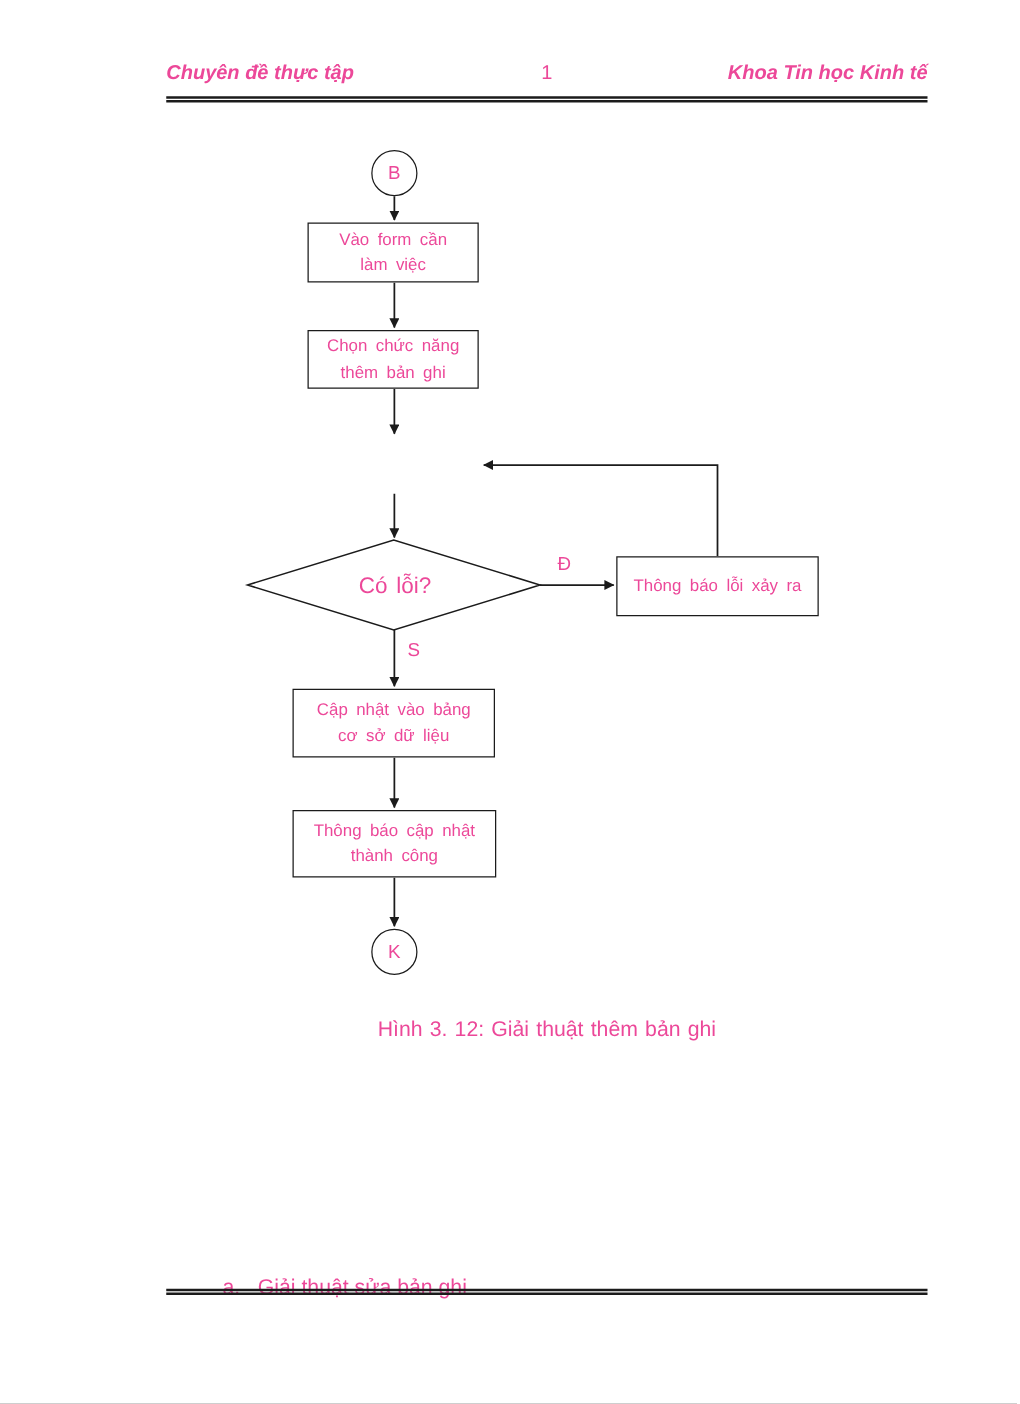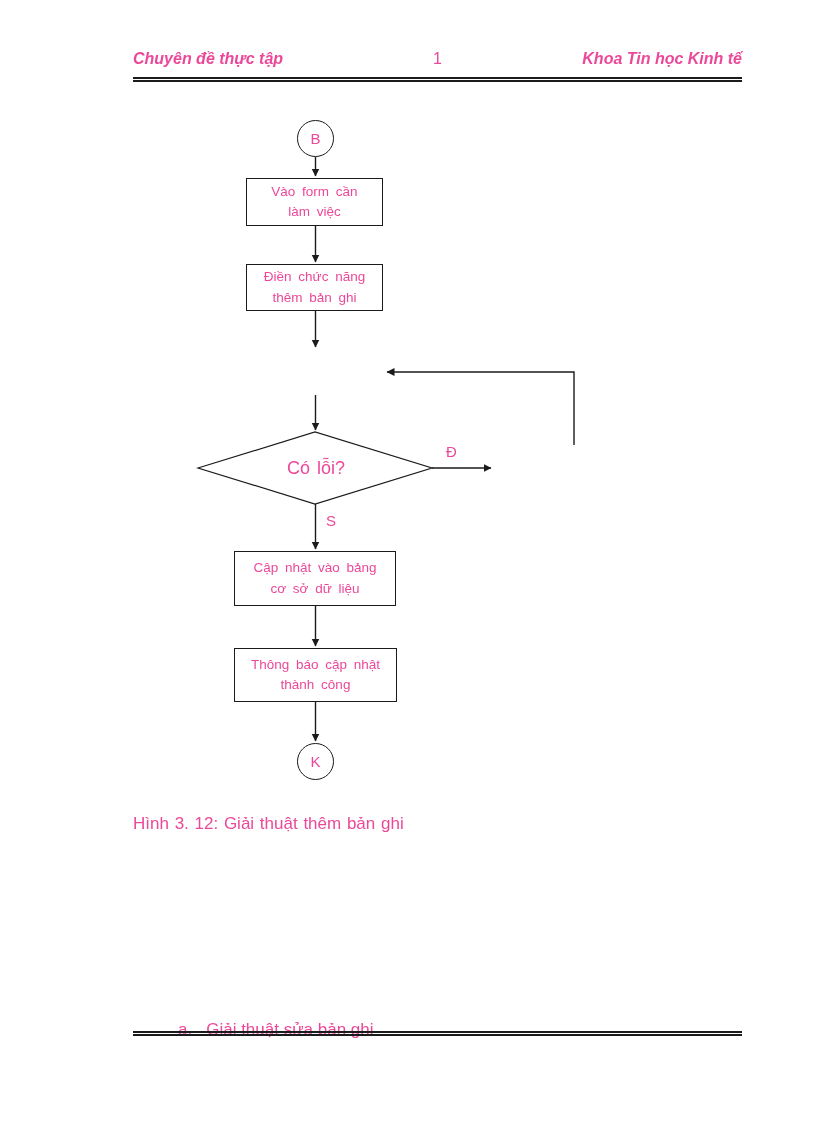--- a/index.html
+++ b/index.html
@@ -48,21 +48,21 @@
     position:absolute; left:255px; top:458px; width:122px;
     text-align:center; font-size:18px; word-spacing:2px;
   }
   .branch-label { position:absolute; font-size:15px; }
   .label-yes { left:446px; top:443px; }
   .label-no  { left:326px; top:512px; }
 
   
   .caption {
     position:absolute; left:133px; top:814px; width:609px;
-    text-align:left; font-size:17px; word-spacing:1px;
+    text-align:center; font-size:17px; word-spacing:1px;
   }
   .section-line {
     position:absolute; left:178px; top:981px; font-size:17px;margin-top:39px;
   }
   .section-line .marker { margin-right:14px; }
 </style>
 </head>
 <body>
 
 <div class="page">
@@ -96,29 +96,32 @@
   <div class="terminal" style="left:297px; top:120px;">
     <span>B</span>
   </div>
 
   <div class="node-box" style="left:246px; top:178px; width:137px; height:48px;">
     <span class="node-text">Vào form cần
 làm việc</span>
   </div>
 
   <div class="node-box" style="left:246px; top:264px; width:137px; height:47px;">
-    <span class="node-text">Điền chức năng
+    <span class="node-text">Chọn chức năng
 thêm bản ghi</span>
   </div>
 
 
   <div class="decision-text">Có lỗi?</div>
   <div class="branch-label label-yes">Đ</div>
   <div class="branch-label label-no">S</div>
 
+  <div class="node-box" style="left:493px; top:445px; width:162px; height:48px;">
+    <span class="node-text">Thông báo lỗi xảy ra</span>
+  </div>
 
   <div class="node-box" style="left:234px; top:648px; width:163px; height:54px;">
     <span class="node-text">Thông báo cập nhật
 thành công</span>
   </div>
 
   <div class="node-box" style="left:234px; top:551px; width:162px; height:55px;">
     <span class="node-text">Cập nhật vào bảng
 cơ sở dữ liệu</span>
   </div>

